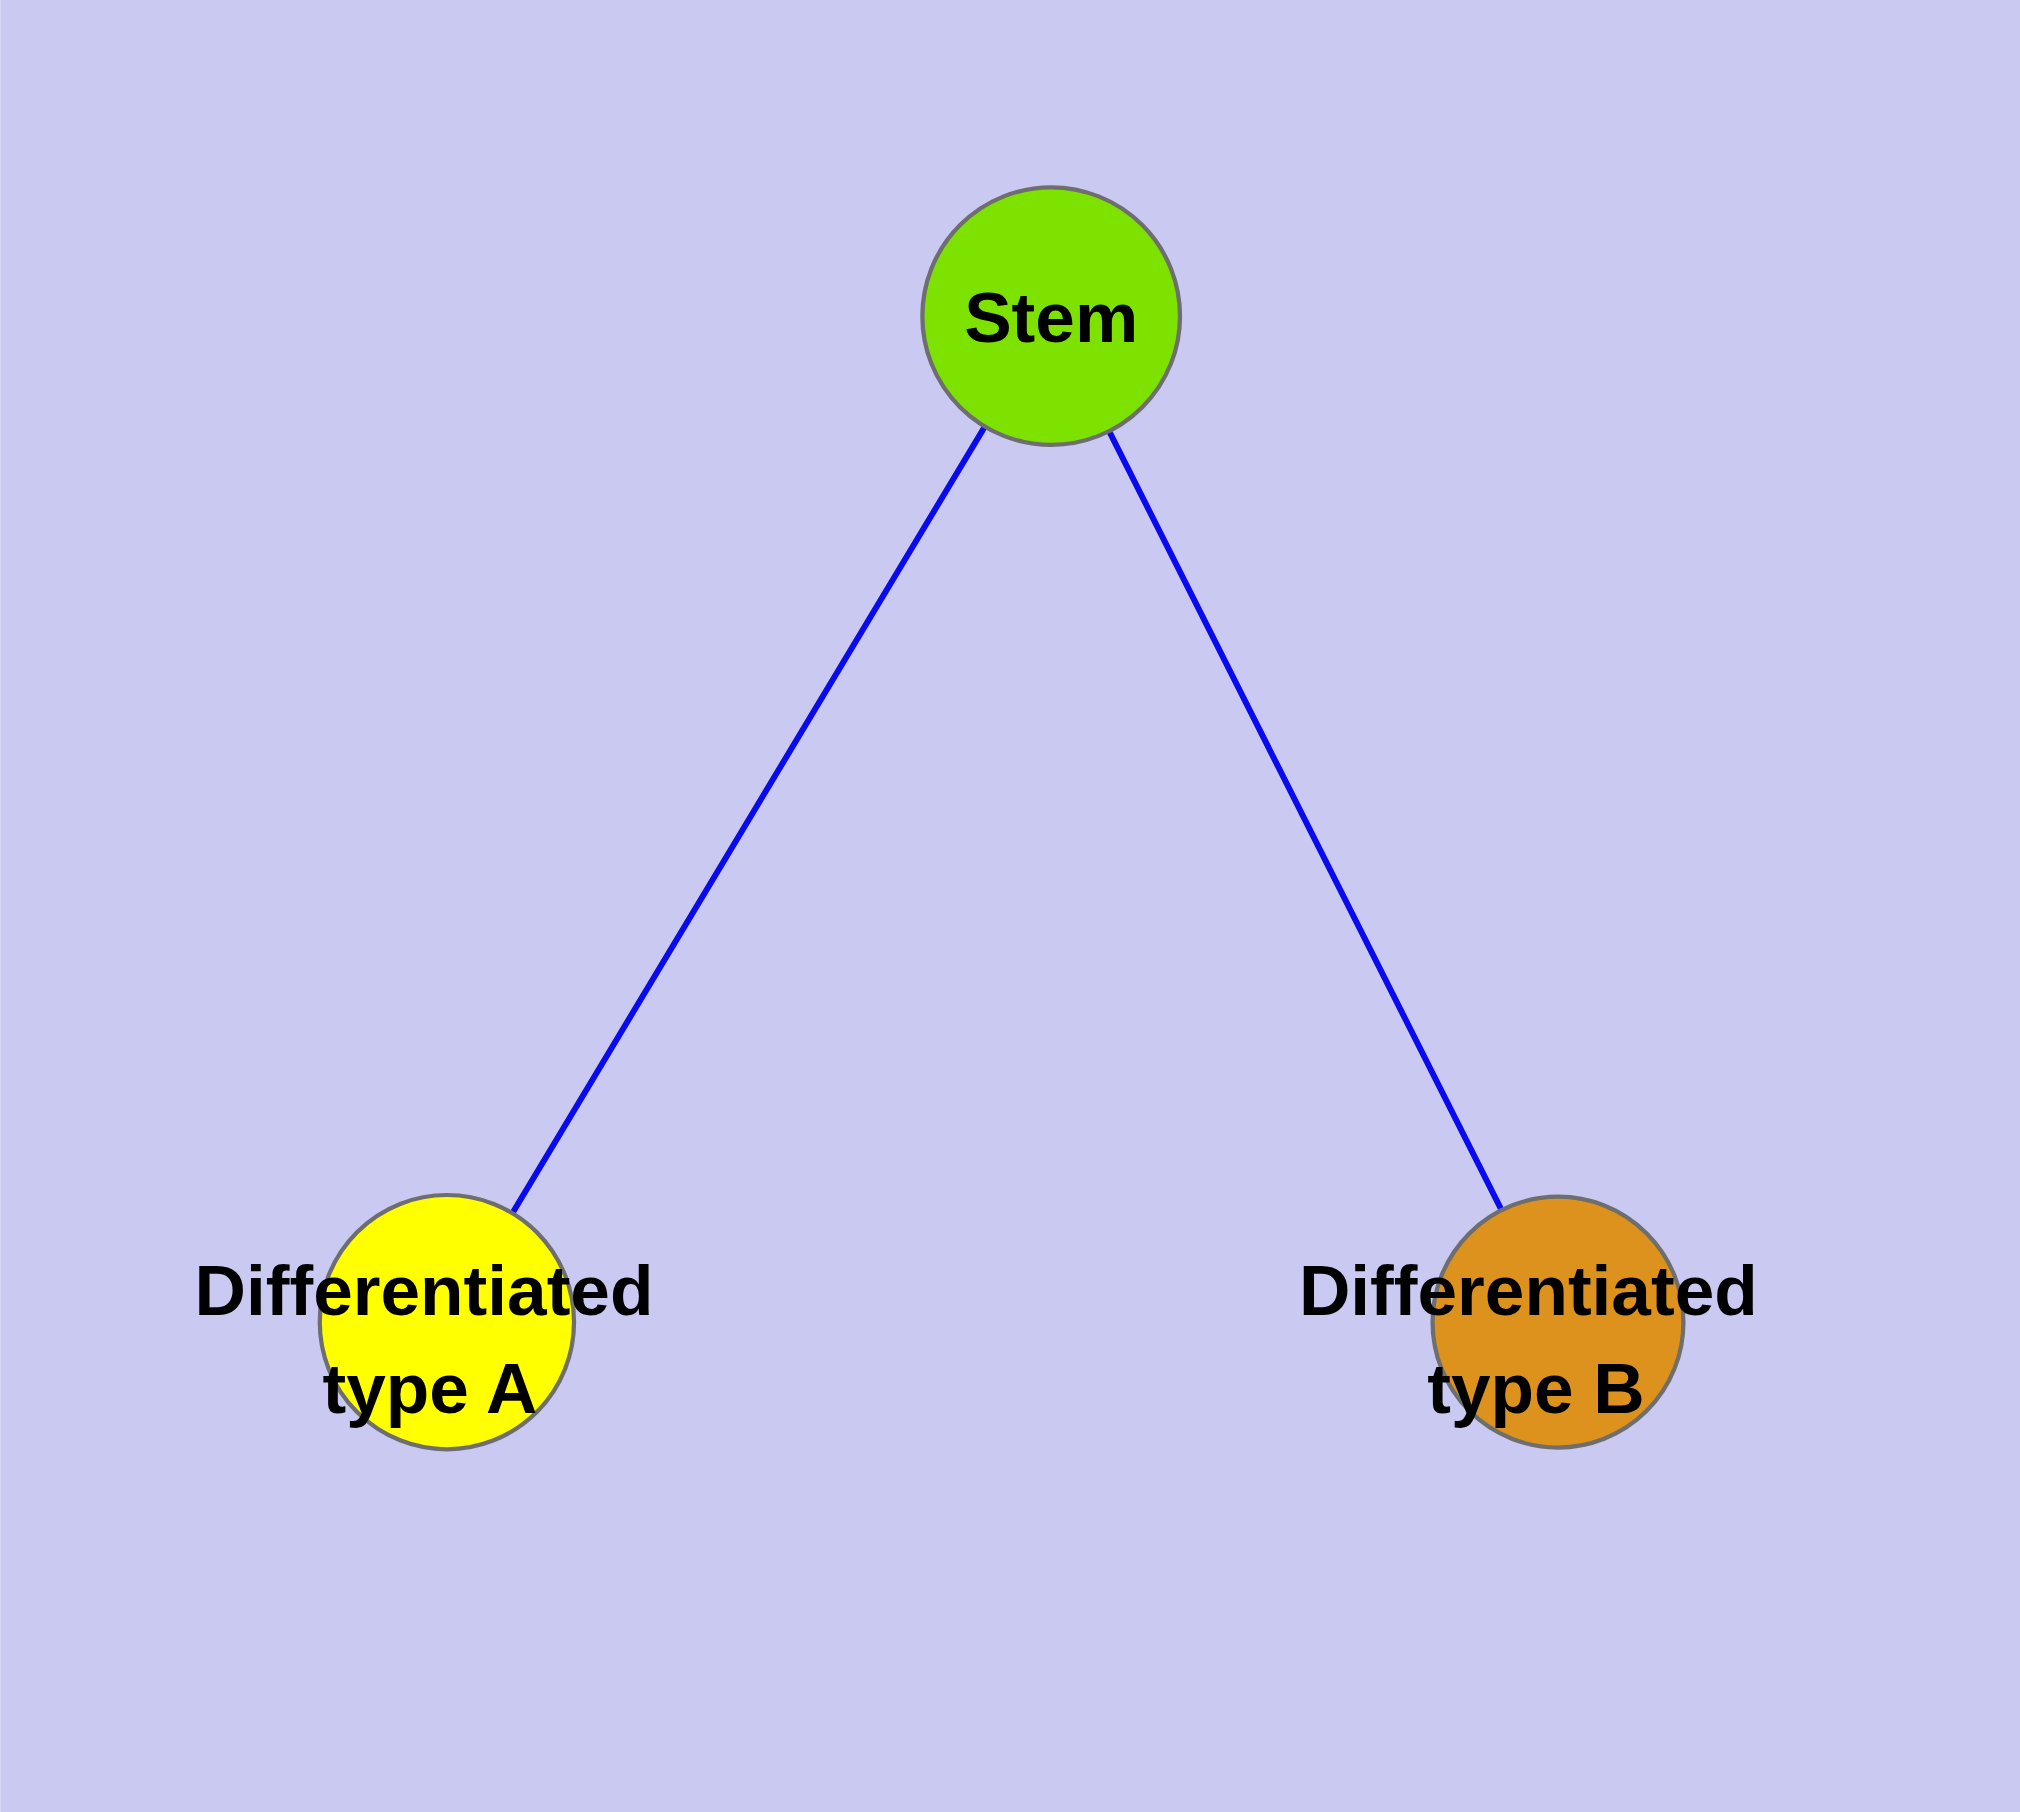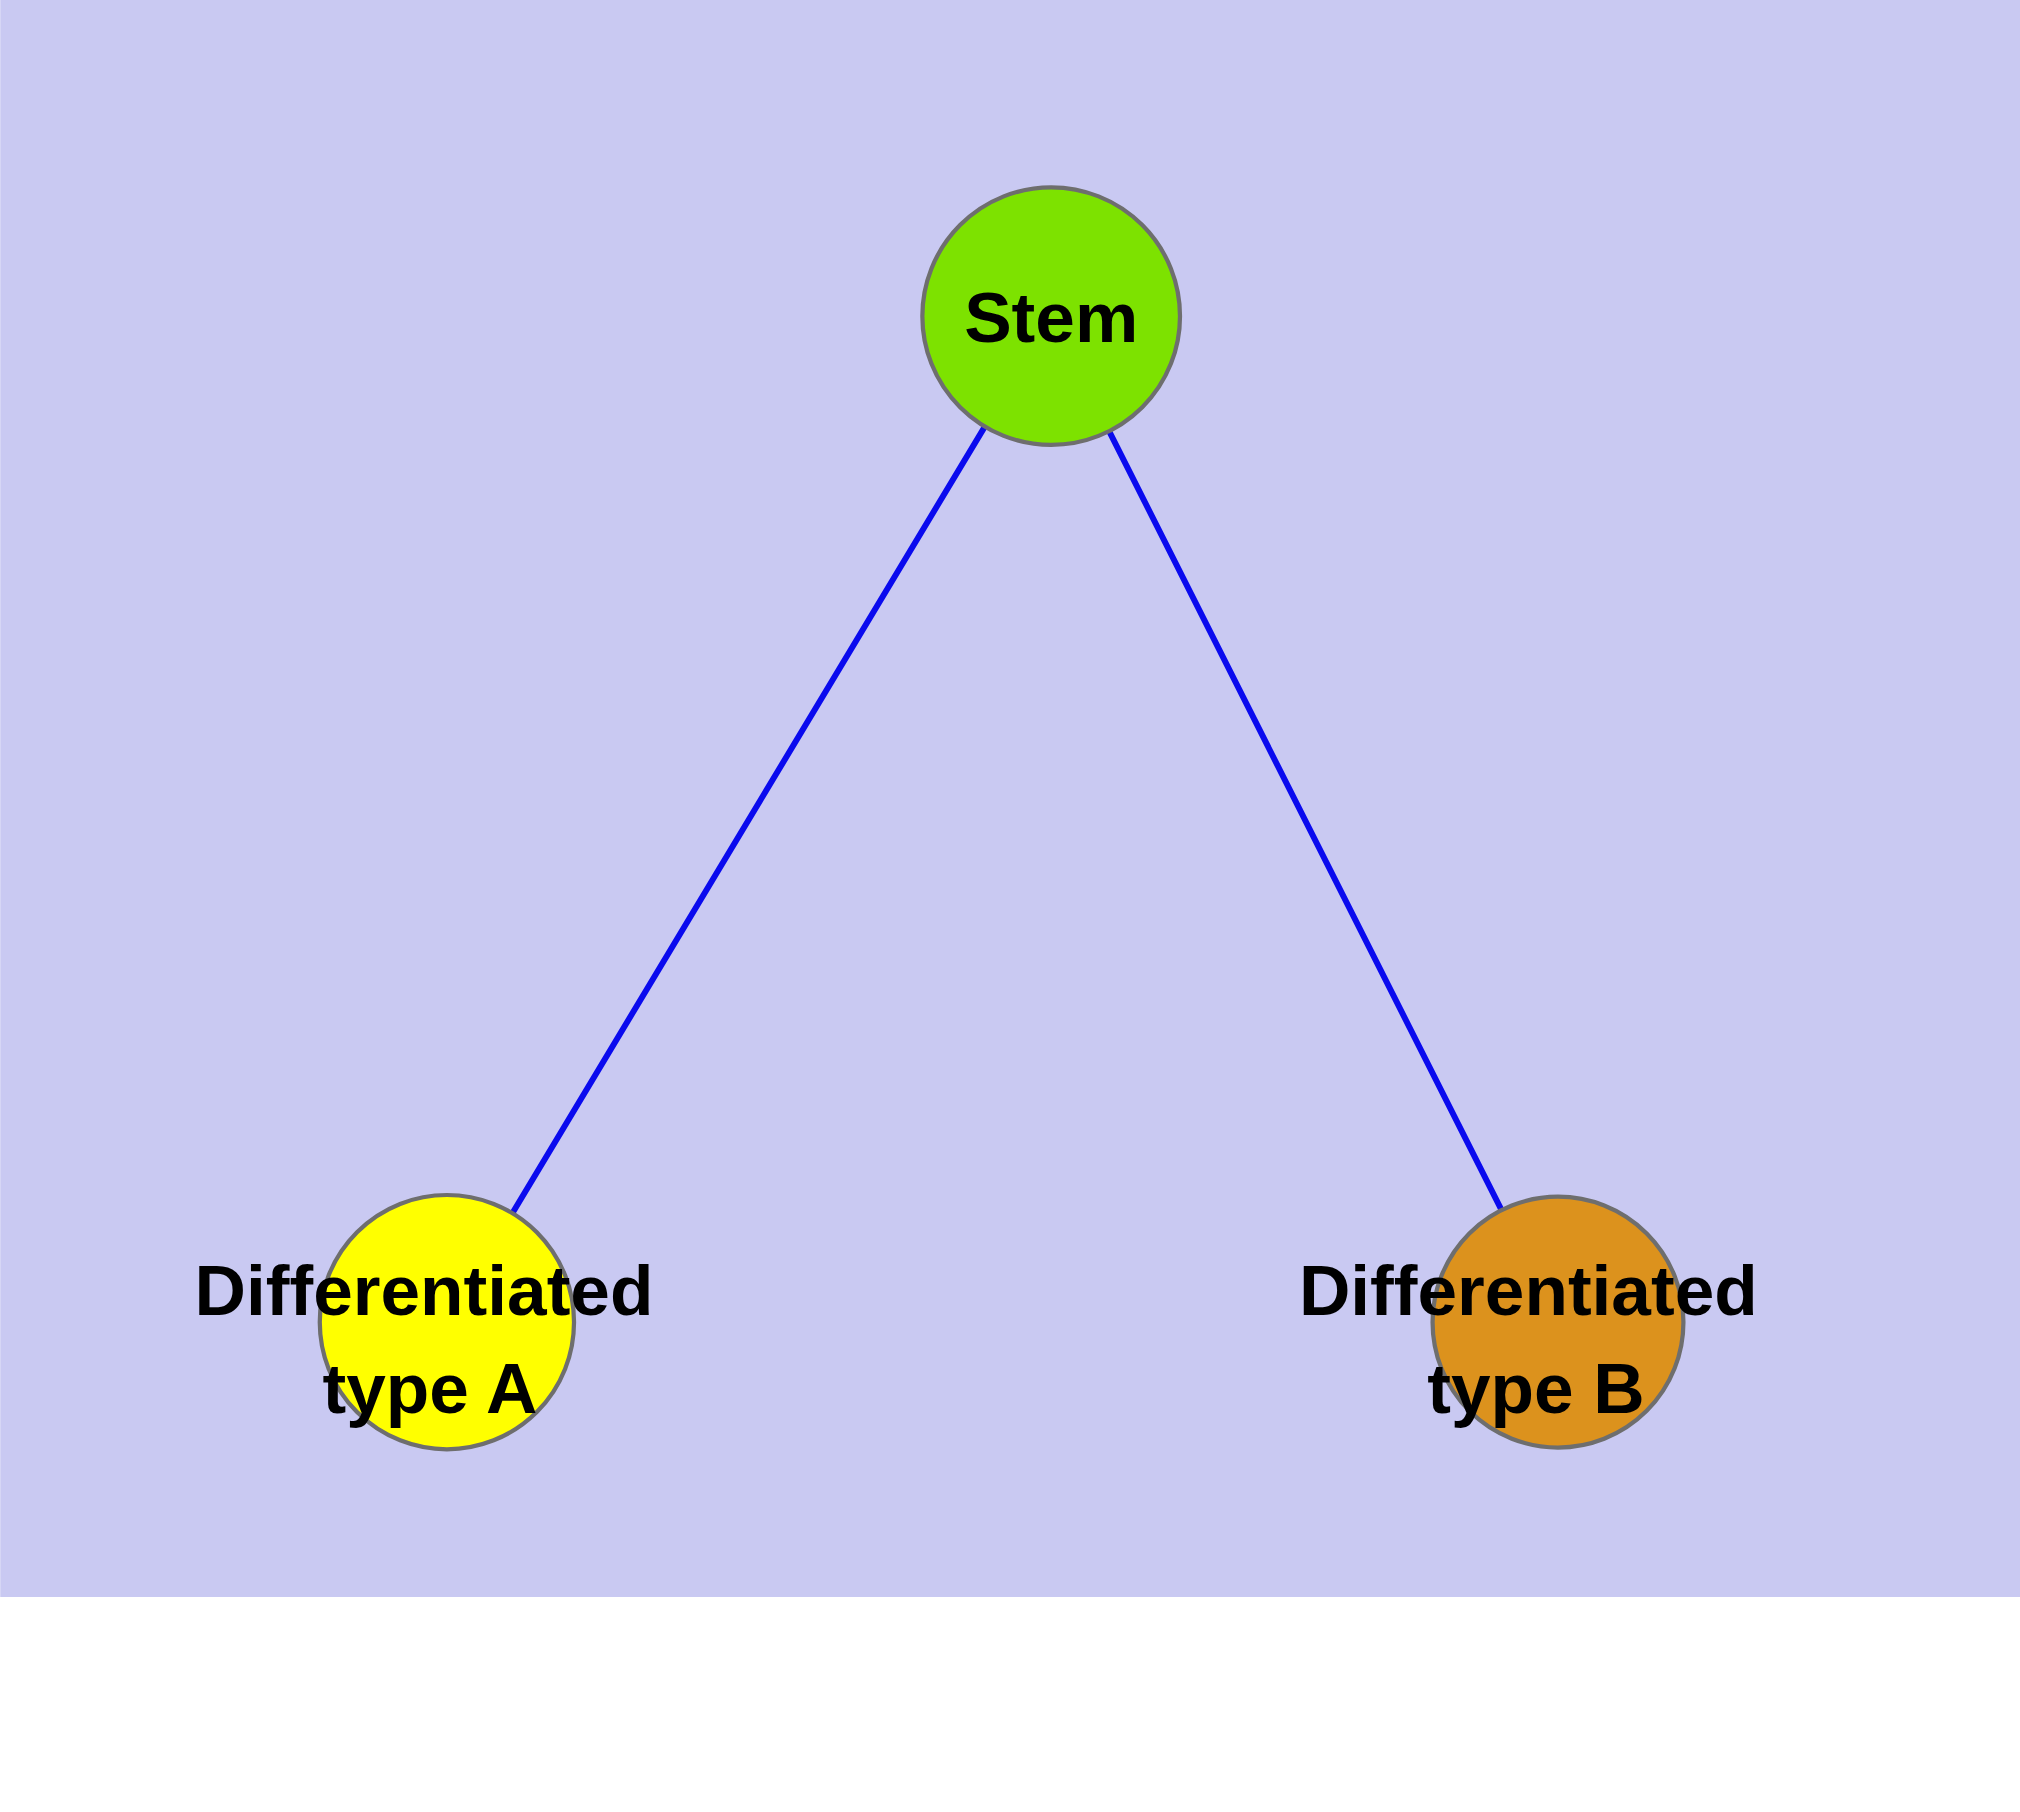--- a/index.html
+++ b/index.html
@@ -3,21 +3,21 @@
   <meta charset="utf-8">
   <style>
     html, body {
       margin: 0;
       padding: 0;
       background: #ffffff;
     }
     .diagram-stage {
       position: relative;
       width: 2021px;
-      height: 1597px;
+      height: 1812px;
       overflow: hidden;
     }
     svg {
       display: block;
     }
     .node-circle {
       stroke: #6e6e6e;
       stroke-width: 5;
     }
     .edge-line {

